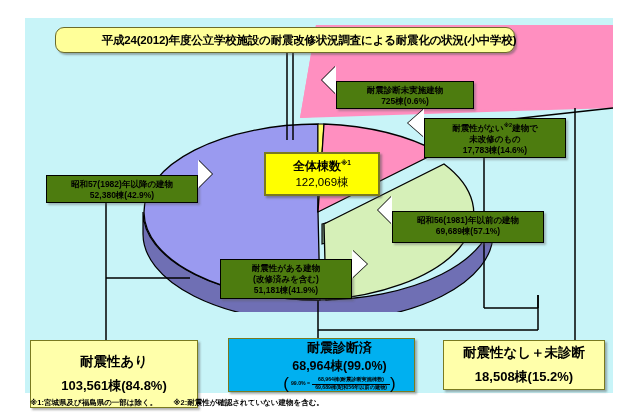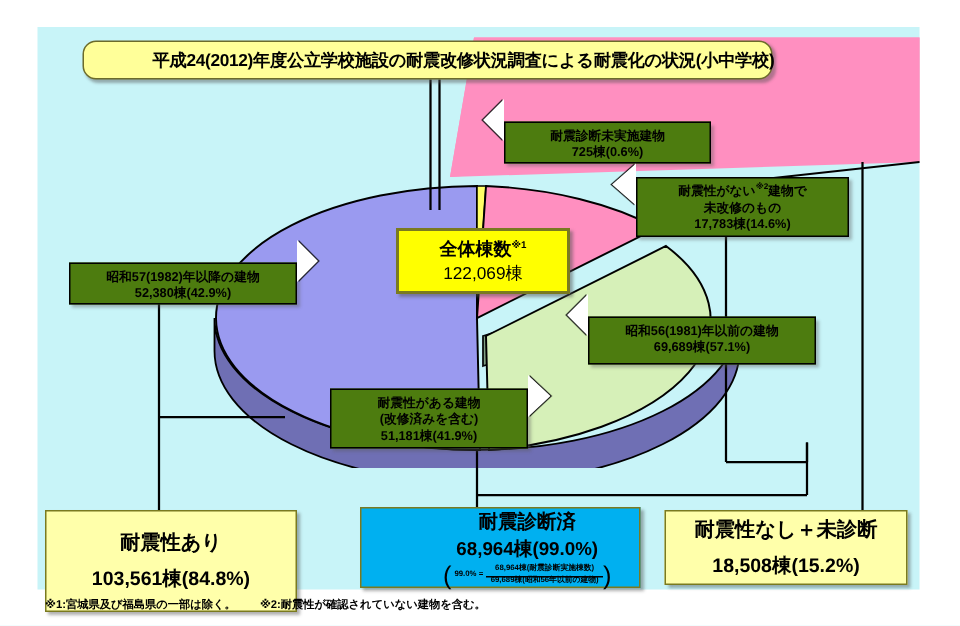--- a/index.html
+++ b/index.html
@@ -130,21 +130,21 @@
     flex-direction: column;
     align-items: center;
     justify-content: center;
     z-index: 30;
     box-shadow: 2px 2px 2px rgba(80,80,80,0.45);
   }
   .sumbox .hd { font-weight: bold; font-size: 13.5px; color:#000; }
   .sumbox .vl { font-weight: bold; font-size: 13px; color:#000; margin-top: 6px; }
 
   #sum-left   { left: 30px;  top: 340px; width: 168px; height: 68px; background:#ffffaa; }
-  #sum-mid    { left: 240px; top: 338px; width: 187px; height: 54px; background:#00b0f0;padding-left:36px; }
+  #sum-mid    { left: 228px; top: 338px; width: 187px; height: 54px; background:#00b0f0;padding-left:36px; }
   #sum-right  { left: 443px; top: 340px; width: 162px; height: 50px; background:#ffffaa; }
 
   #sum-mid .hd { font-size: 13px; }
   #sum-mid .vl { font-size: 12.5px; margin-top: 1px; }
 
   
   #formula {
     display: flex;
     align-items: center;
     justify-content: center;

